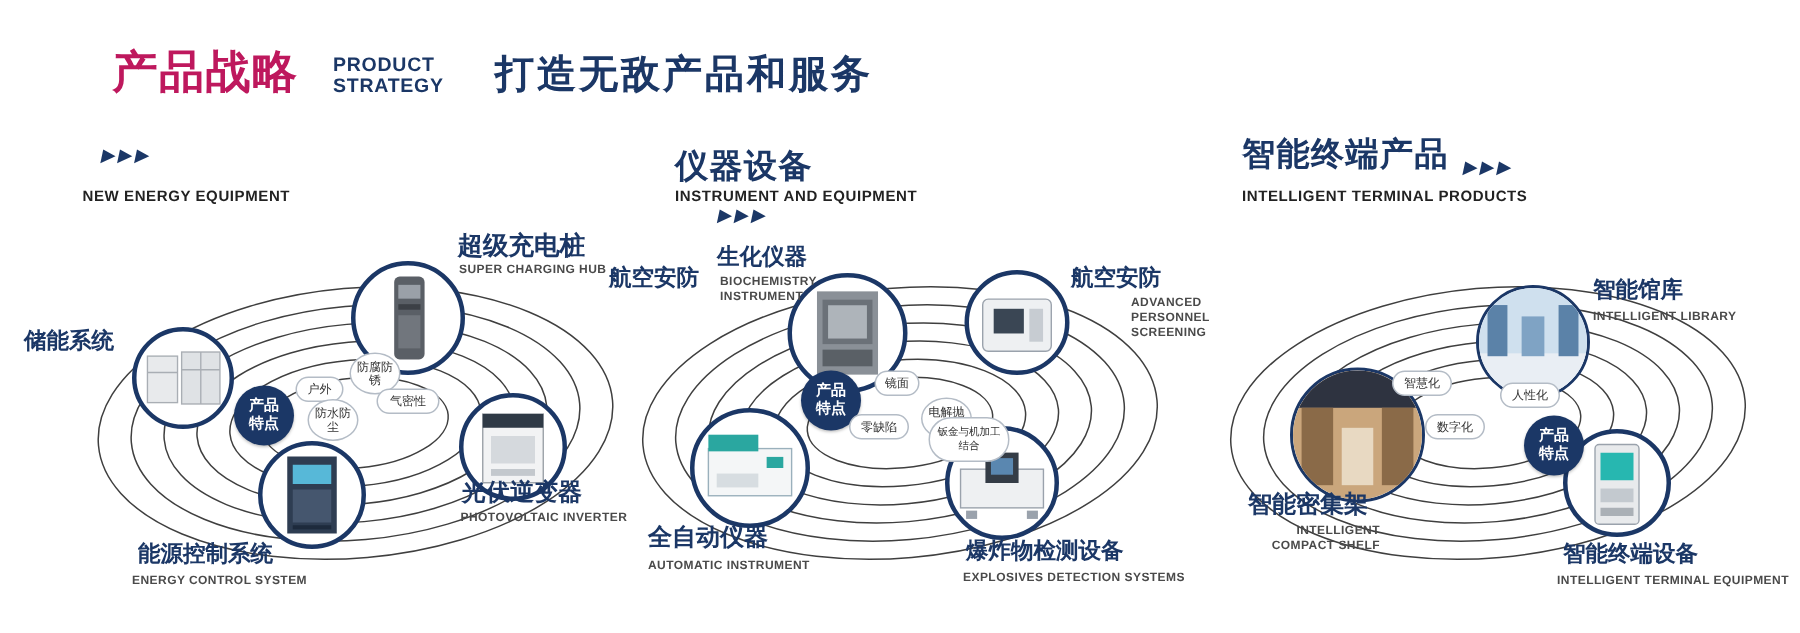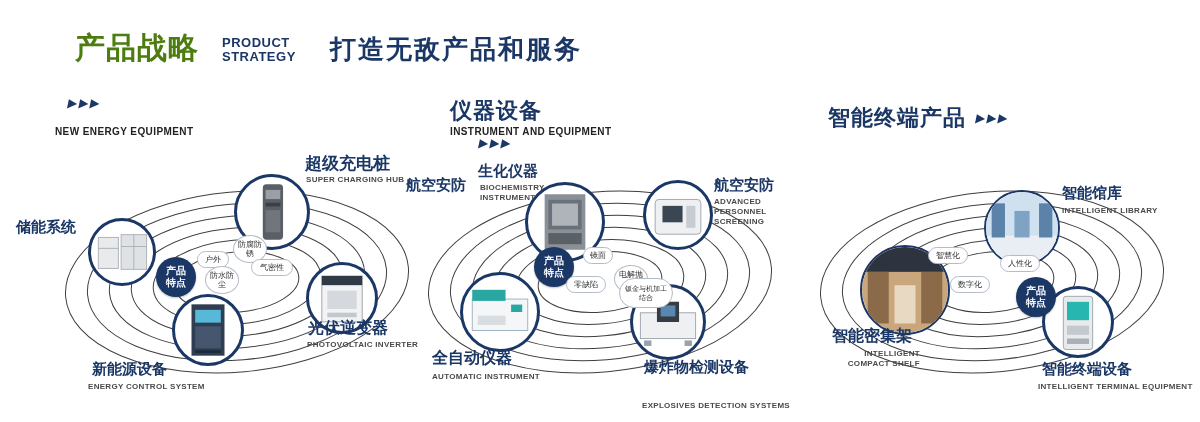--- a/index.html
+++ b/index.html
@@ -2,21 +2,21 @@
 <html><head>
 <meta charset="utf-8">
 <style>
   html,body{margin:0;padding:0;background:#fff;}
   .canvas{position:relative;width:1200px;height:422px;background:#fff;overflow:hidden;
           font-family:"Liberation Sans",sans-serif;}
   .abs{position:absolute;}
   svg{overflow:visible;display:block;}
 
   
-  .main-title{font-size:30px;font-weight:bold;color:#4d7c0f;letter-spacing:1px;}
+  .main-title{font-size:30px;font-weight:bold;color:#be185d;letter-spacing:1px;}
   .sub-stack{font-size:13px;font-weight:bold;color:#1b3766;line-height:14px;letter-spacing:.5px;}
   .tagline{font-size:26px;font-weight:bold;color:#1b3766;letter-spacing:2px;}
 
   
   .sec-head{display:flex;align-items:center;gap:10px;}
   .sec-title{font-size:22px;font-weight:bold;color:#1b3766;letter-spacing:1px;white-space:nowrap;}
   .arrows{font-size:12px;color:#1b3766;letter-spacing:2px;transform:skewX(-12deg);}
   .sec-sub{font-size:10px;font-weight:bold;color:#222;letter-spacing:.4px;white-space:nowrap;}
 
   
@@ -50,24 +50,25 @@
     <span class="arrows">▶▶▶</span>
   </div>
   <div class="abs sec-sub" style="left:55px;top:126px;text-align:right;">NEW ENERGY EQUIPMENT</div>
 
   <div class="abs sec-head" style="left:450px;top:96px;flex-direction:column;">
     <span class="sec-title">仪器设备</span>
     <span class="arrows">▶▶▶</span>
   </div>
   <div class="abs sec-sub" style="left:450px;top:126px;">INSTRUMENT AND EQUIPMENT</div>
 
-  <div class="abs sec-head" style="left:828px;top:103px;">
+  <div class="abs sec-head" style="left:828px;top:88px;align-items:flex-end;">
     <span class="sec-title">智能终端产品</span>
     <span class="arrows">▶▶▶</span>
   </div>
+  <div class="abs sec-sub" style="left:828px;top:126px;">INTELLIGENT TERMINAL PRODUCTS</div>
 
   <svg class="abs" style="left:57px;top:187px;" width="360" height="190" viewBox="0 0 360 190">
     <g transform="rotate(-5 180 95)">
       <ellipse class="orbit-ellipse" cx="180" cy="95" rx="172" ry="90"></ellipse>
       <ellipse class="orbit-ellipse" cx="180" cy="95" rx="150" ry="78"></ellipse>
       <ellipse class="orbit-ellipse" cx="180" cy="95" rx="128" ry="66"></ellipse>
       <ellipse class="orbit-ellipse" cx="180" cy="95" rx="106" ry="54"></ellipse>
       <ellipse class="orbit-ellipse" cx="180" cy="95" rx="84" ry="42"></ellipse>
       <ellipse class="orbit-ellipse" cx="180" cy="95" rx="62" ry="30"></ellipse>
     </g>
@@ -129,21 +130,21 @@
   <div class="abs en" style="left:307px;top:340px;">PHOTOVOLTAIC INVERTER</div>
 
   <div class="circle" style="left:172px;top:294px;width:72px;height:72px;">
     <svg width="100%" height="100%" viewBox="0 0 72 72">
       <rect x="18" y="8" width="36" height="56" fill="#2e3d52"></rect>
       <rect x="22" y="14" width="28" height="14" fill="#57b8d8"></rect>
       <rect x="22" y="32" width="28" height="24" fill="#45566e"></rect>
       <rect x="22" y="58" width="28" height="3" fill="#1d2a3c"></rect>
     </svg>
   </div>
-  <div class="abs zh" style="left:92px;top:360px;font-size:15px;">新能源设备</div>
+  <div class="abs zh" style="left:92px;top:360px;font-size:15px;">能源控制系统</div>
   <div class="abs en" style="left:88px;top:382px;">ENERGY CONTROL SYSTEM</div>
 
   <div class="badge" style="left:156px;top:257px;width:40px;height:40px;">
     <span>产品特点</span>
   </div>
   <div class="tag" style="left:197px;top:251px;width:32px;height:17px;border-radius:9px;">户外</div>
   <div class="tag" style="left:233px;top:235px;width:34px;height:28px;border-radius:50%;">防腐防锈</div>
   <div class="tag" style="left:251px;top:259px;width:42px;height:17px;border-radius:9px;">气密性</div>
   <div class="tag" style="left:205px;top:266px;width:34px;height:28px;border-radius:50%;">防水防尘</div>
 
@@ -161,21 +162,21 @@
   <div class="abs en" style="left:480px;top:183px;width:80px;">BIOCHEMISTRY INSTRUMENT</div>
 
   <div class="circle" style="left:643px;top:180px;width:70px;height:70px;">
     <svg width="100%" height="100%" viewBox="0 0 70 70">
       <rect x="10" y="18" width="50" height="38" rx="4" fill="#eef0f2" stroke="#9aa2ac"></rect>
       <rect x="18" y="25" width="22" height="18" fill="#3a4654"></rect>
       <rect x="44" y="25" width="10" height="24" fill="#c7ccd2"></rect>
     </svg>
   </div>
   <div class="abs zh" style="left:714px;top:176px;font-size:15px;">航空安防</div>
-  <div class="abs en" style="left:714px;top:197px;width:98px;">ADVANCED PERSONNEL SCREENING</div>
+  <div class="abs en" style="left:714px;top:197px;width:98px;padding-left:40px;">ADVANCED PERSONNEL SCREENING</div>
 
   <div class="circle" style="left:460px;top:272px;width:80px;height:80px;">
     <svg width="100%" height="100%" viewBox="0 0 80 80">
       <rect x="10" y="26" width="60" height="34" fill="#f4f6f7" stroke="#9ab0bc"></rect>
       <rect x="10" y="16" width="36" height="12" fill="#2aa7a0"></rect>
       <rect x="52" y="32" width="12" height="8" fill="#2aa7a0"></rect>
       <rect x="16" y="44" width="30" height="10" fill="#d7dde1"></rect>
     </svg>
   </div>
   <div class="abs zh" style="left:432px;top:348px;">全自动仪器</div>
@@ -184,21 +185,21 @@
   <div class="circle" style="left:630px;top:284px;width:76px;height:76px;">
     <svg width="100%" height="100%" viewBox="0 0 76 76">
       <rect x="8" y="28" width="60" height="28" fill="#eef0f2" stroke="#9aa2ac"></rect>
       <rect x="26" y="16" width="24" height="22" fill="#343c46"></rect>
       <rect x="30" y="20" width="16" height="12" fill="#5a87b0"></rect>
       <rect x="12" y="58" width="8" height="6" fill="#9aa2ac"></rect>
       <rect x="56" y="58" width="8" height="6" fill="#9aa2ac"></rect>
     </svg>
   </div>
   <div class="abs zh" style="left:644px;top:358px;font-size:15px;">爆炸物检测设备</div>
-  <div class="abs en" style="left:642px;top:380px;margin-top:21px;">EXPLOSIVES DETECTION SYSTEMS</div>
+  <div class="abs en" style="left:642px;top:380px;">EXPLOSIVES DETECTION SYSTEMS</div>
 
   <div class="badge" style="left:534px;top:247px;width:40px;height:40px;">
     <span>产品特点</span>
   </div>
   <div class="tag" style="left:583px;top:247px;width:30px;height:17px;border-radius:9px;">镜面</div>
   <div class="tag" style="left:614px;top:265px;width:34px;height:28px;border-radius:50%;">电解抛光</div>
   <div class="tag" style="left:566px;top:276px;width:40px;height:17px;border-radius:9px;">零缺陷</div>
   <div class="tag" style="left:619px;top:278px;width:54px;height:30px;border-radius:15px;font-size:7px;">钣金与机加工结合</div>
 
   <div class="circle" style="left:984px;top:190px;width:76px;height:76px;border-width:2px;">

